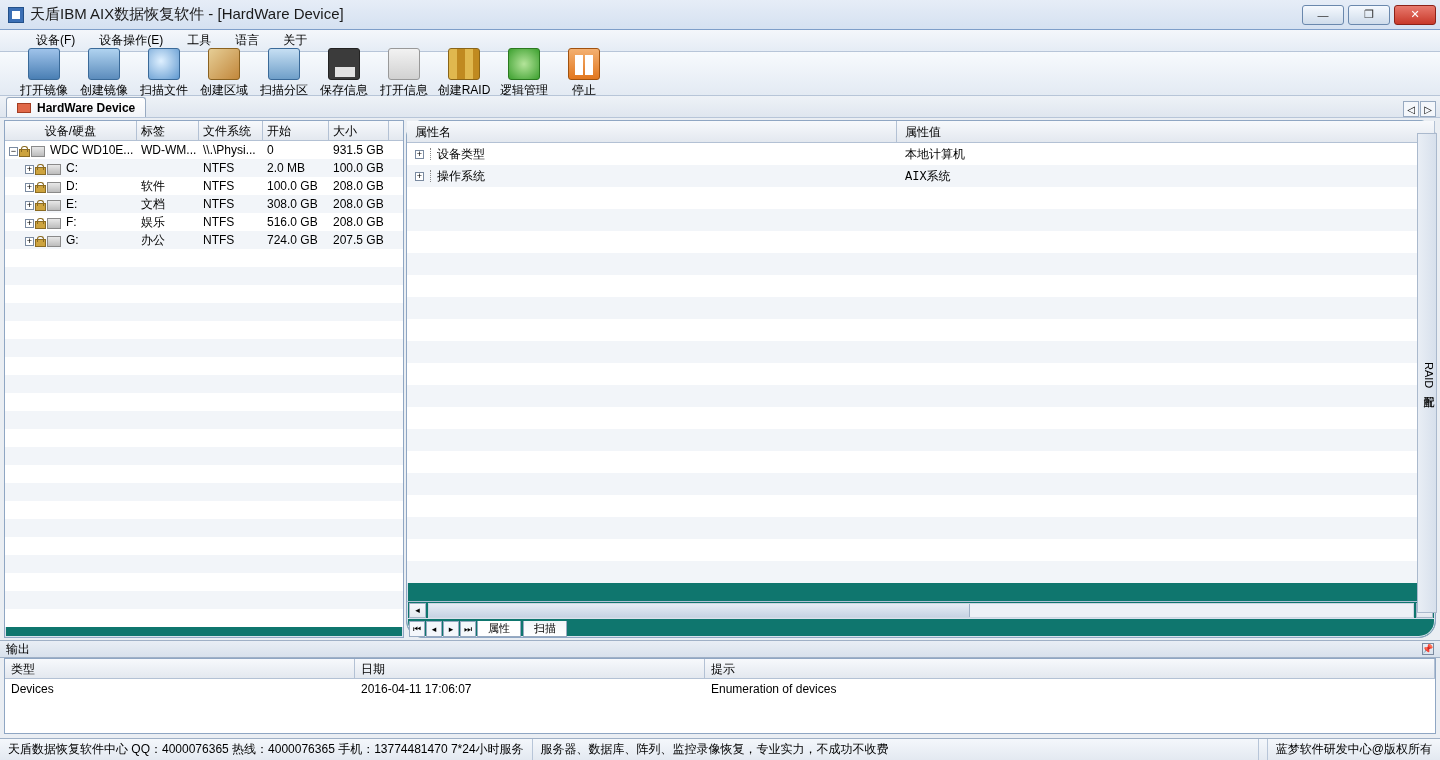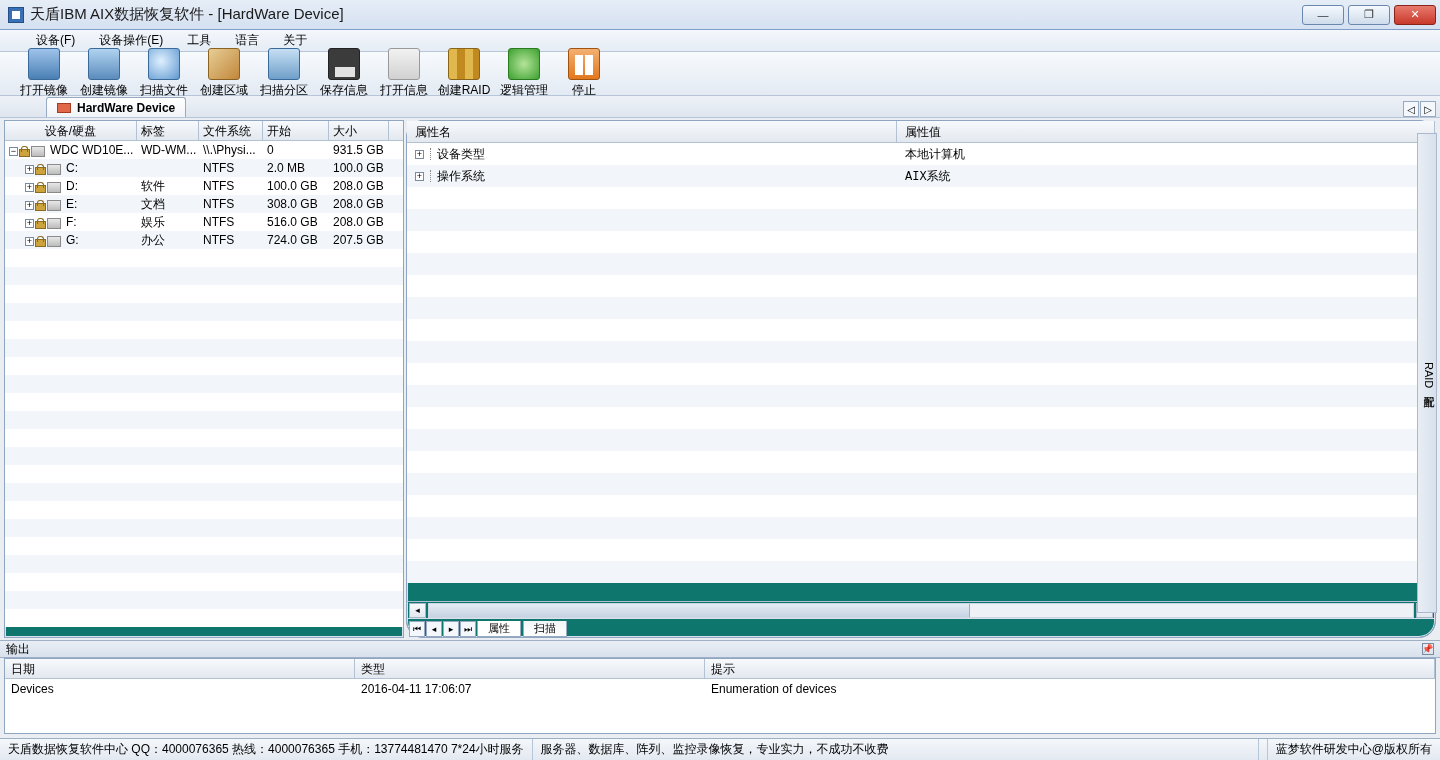--- a/index.html
+++ b/index.html
@@ -70,21 +70,21 @@
 .ico-stop::before{left:6px;} .ico-stop::after{right:6px;}
 
 .doctab-row{
   background:linear-gradient(to bottom,#eef2f7,#dfe6ef);
   border-bottom:1px solid #b7c5d8;
   height:22px;display:flex;align-items:flex-end;padding-left:6px;
 }
 .doctab{
   height:20px; padding:0 10px; display:flex;align-items:center;gap:6px;
   background:linear-gradient(to bottom,#fff,#f1f4f8);
-  border:1px solid #98aac1; border-bottom:none; border-radius:3px 3px 0 0;margin-left:40px;
+  border:1px solid #98aac1; border-bottom:none; border-radius:3px 3px 0 0;
 }
 .doctab .dticon{width:14px;height:10px;background:#e06848;border:1px solid #a33d22;}
 .doctab-spacer{flex:1;}
 .doctab-nav{display:flex;gap:1px;padding-right:4px;}
 .doctab-nav span{width:16px;height:16px;border:1px solid #98aac1;background:#f4f7fb;display:flex;align-items:center;justify-content:center;font-size:10px;}
 
 .main-area{flex:1; display:flex; padding:2px 4px; gap:2px; min-height:0;}
 .panel{
   background:#0f766e; border:1px solid #8fa6c3;
   box-shadow:inset 0 0 0 1px #d8e1ec;
@@ -390,22 +390,22 @@
 </div>
 
 <div class="side-stub">RAID配置</div>
 
 <div class="output-title">
   <span>输出</span>
   <span class="pin">📌</span>
 </div>
 <div class="output">
   <div class="out-header">
+    <div class="oh o0">类型</div>
     <div class="oh o1">日期</div>
-    <div class="oh o0">类型</div>
     <div class="oh o2">提示</div>
   </div>
   <div class="out-row">
     <div class="oc o0">Devices</div>
     <div class="oc o1">2016-04-11 17:06:07</div>
     <div class="oc o2">Enumeration of devices</div>
   </div>
 </div>
 
 <div class="statusbar">

